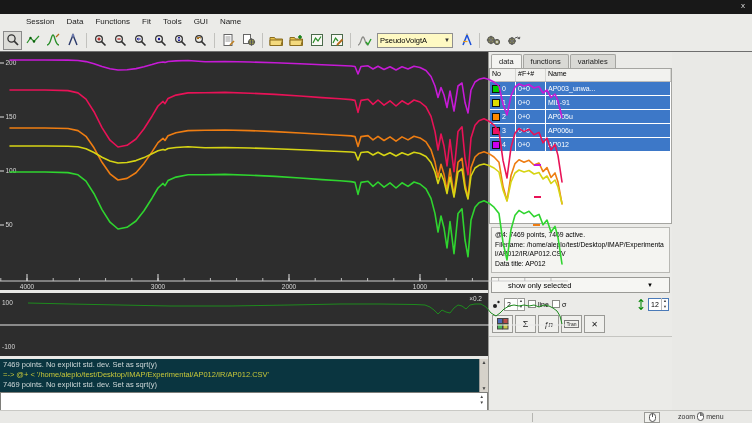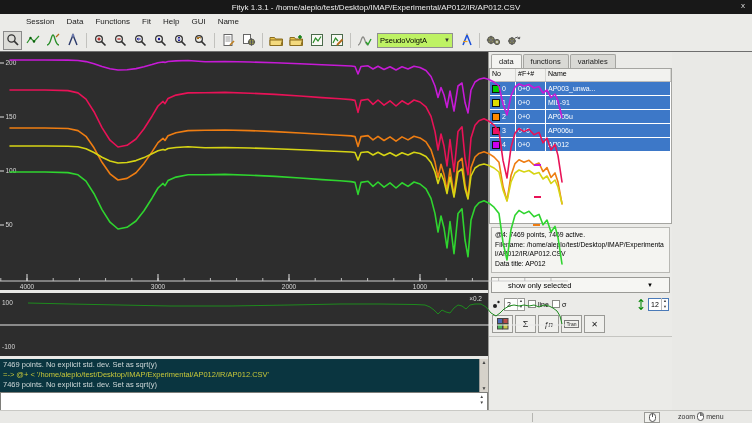--- a/index.html
+++ b/index.html
@@ -17,21 +17,21 @@
     font-size:8px; color:#222; padding-left:20px; flex:0 0 auto; }
   .mi { padding:1px 6px; }
 
   
   .toolbar { height:23px; background:#ebebe8; border-bottom:1px solid #6e6e6e;
     display:flex; align-items:center; padding-left:3px; gap:1px; flex:0 0 auto; }
   .tbtn { width:19px; height:19px; display:flex; align-items:center; justify-content:center;
     position:relative; border:1px solid transparent; }
   .tbtn.active { border:1px solid #8a8a8a; background:#dcdcd8; }
   .tsep { width:1px; height:15px; background:#c2c2be; margin:0 3px; }
-  .combo { height:15px; background:#bef264; border:1px solid #8f8f8f; font-size:7.5px;
+  .combo { height:15px; background:#fef9c3; border:1px solid #8f8f8f; font-size:7.5px;
     display:flex; align-items:center; justify-content:space-between; width:76px; padding:0 2px; margin:0 2px; }
   .combo .arr { font-size:6px; color:#333; }
 
   
   .content { display:flex; flex:1 1 auto; }
   .leftcol { width:488px; display:flex; flex-direction:column; }
 
   .mainplot { height:238px; background:#2d2d2d; position:relative; }
   .auxplot  { height:63px;  background:#2d2d2d; position:relative; }
   .splitter { height:3px; background:#e9e9e6; }
@@ -90,30 +90,29 @@
   .sbtn.small-label { font-size:5px; }
   .sidefill { flex:1 1 auto; }
   svg.plotsvg { position:absolute; left:0; top:0; }
 </style>
 </head>
 <body>
 
 <div class="window">
 
   <div class="titlebar">
-    <span>Fityk 1.3.1 - /home/aleplo/test/Desktop/IMAP/Experimental/AP012/IR/AP012.CSV</span>
     <span class="close">x</span>
   </div>
 
   <div class="menubar">
       <span class="mi">Session</span>
       <span class="mi">Data</span>
       <span class="mi">Functions</span>
       <span class="mi">Fit</span>
-      <span class="mi">Help</span>
+      <span class="mi">Tools</span>
       <span class="mi">GUI</span>
       <span class="mi">Name</span>
     </div>
 
   <div class="toolbar">
     <div class="tbtn active">
       <svg width="14" height="14">
           <circle cx="5.5" cy="5.5" r="3.6" fill="none" stroke="#333" stroke-width="1.3"></circle>
           <line x1="8.2" y1="8.2" x2="12" y2="12" stroke="#333" stroke-width="1.7"></line>
         </svg>

